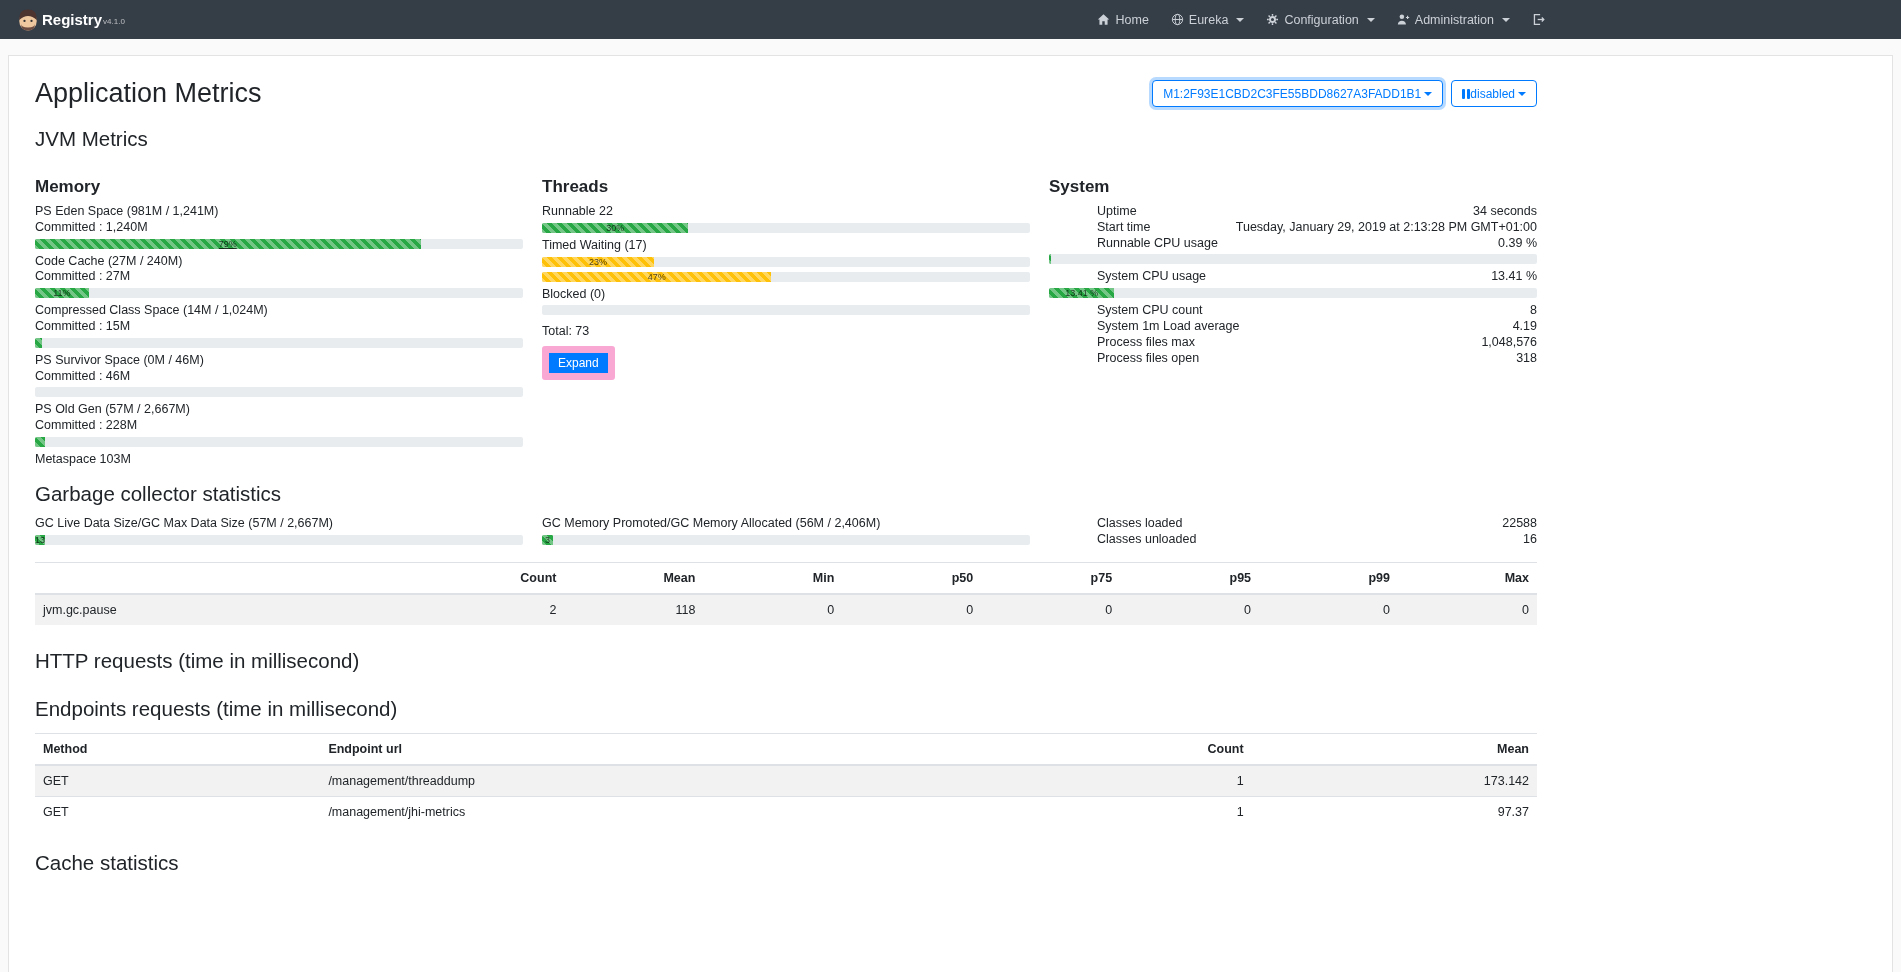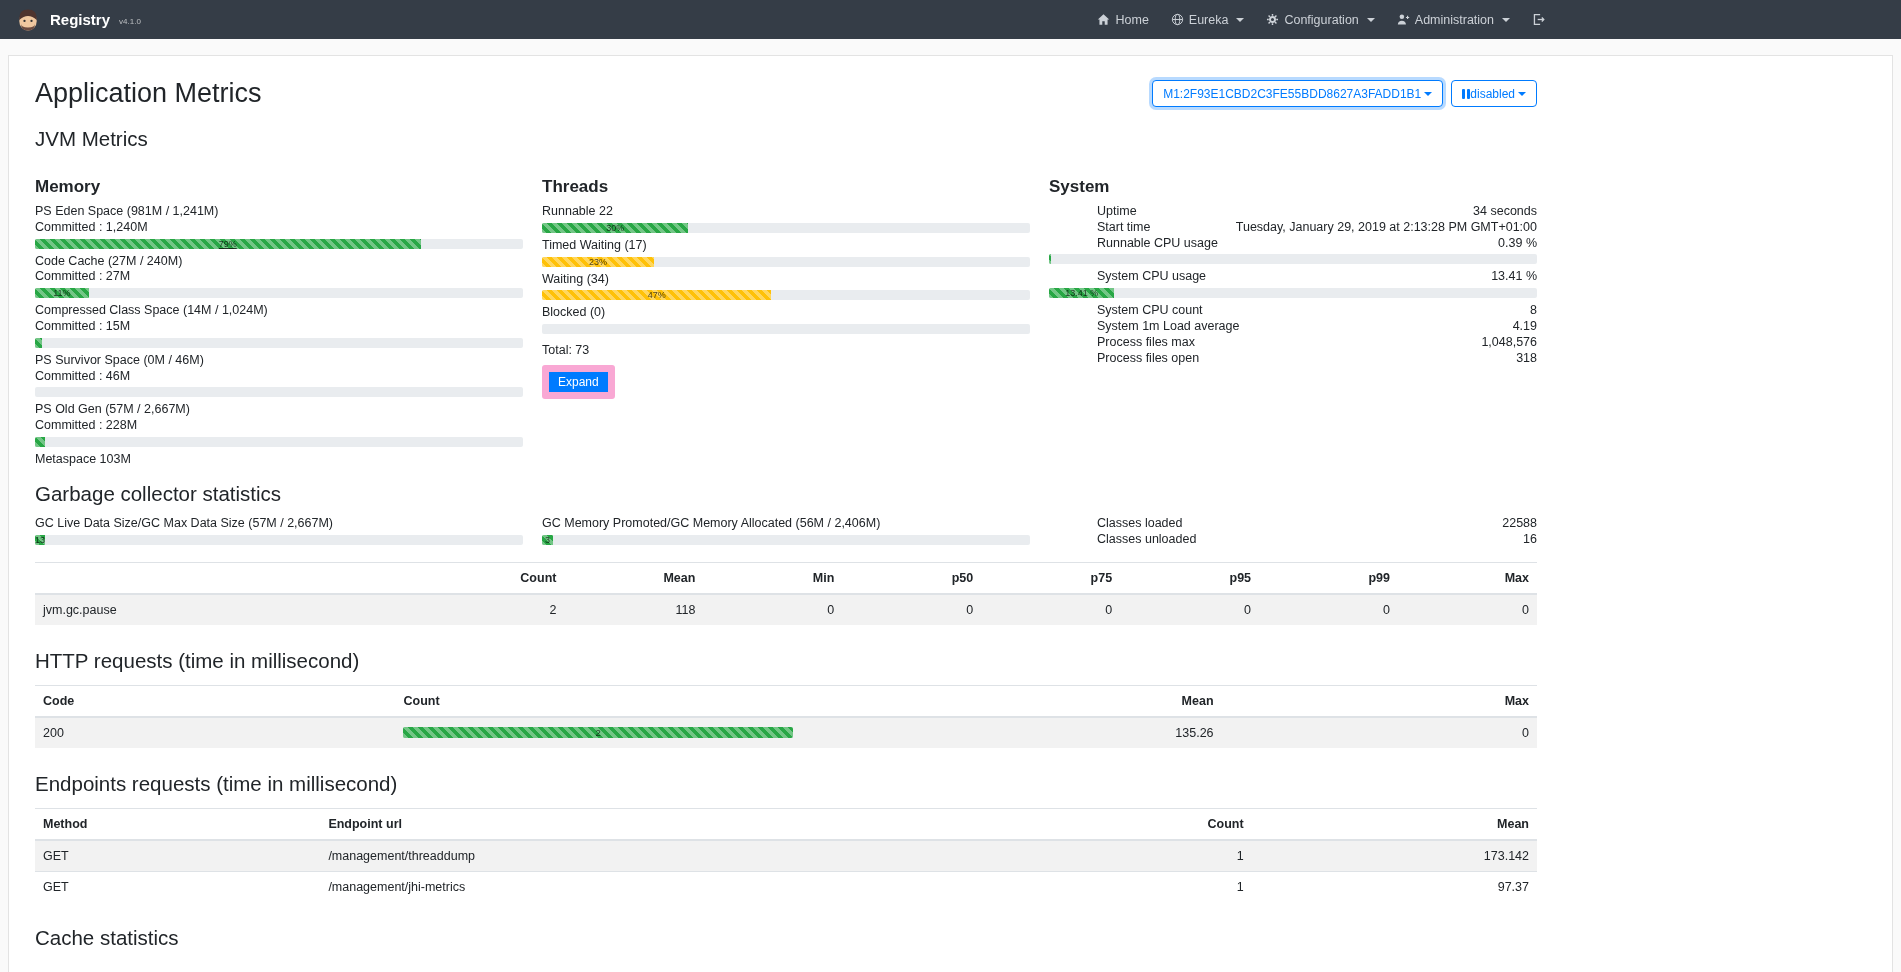--- a/index.html
+++ b/index.html
@@ -8,21 +8,21 @@
     background: #fafafa;
     font-family: "Liberation Sans", sans-serif;
     font-size: 12.5px;
     color: #212529;
     min-width: 1901px;
   }
 
   
   .navbar { background: #353d47; height: 39px; display: flex; align-items: center; }
   .navbar-inner { width: 1556px; display: flex; align-items: center; padding-left: 14px; }
-  .brand { display: flex; align-items: center; gap: 8px; cursor: pointer; text-decoration: none; }
+  .brand { display: flex; align-items: center; cursor: pointer; text-decoration: none; }
   .logo svg { display: block; }
   .brand-name { font-size: 15px; font-weight: bold; color: #ffffff; }
   .brand-version { font-size: 8px; color: rgba(255,255,255,0.65); margin-left: 1px; padding-top: 4px; }
   .nav-right { margin-left: auto; display: flex; align-items: center; list-style: none; margin-top: 0; margin-bottom: 0; padding: 0; }
   .nav-link { color: #ccd1d7; font-size: 12.5px; display: flex; align-items: center; gap: 5px; padding: 5px 11px; cursor: pointer; }
   .nav-icon svg { width: 13px; height: 13px; display: block; }
   .caret { display: inline-block; width: 0; height: 0; border-top: 4px solid currentColor; border-left: 4px solid transparent; border-right: 4px solid transparent; margin-left: 3px; }
 
   
   .card { background: #fff; border: 1px solid #e3e3e3; margin: 16px 8px 0 8px; padding-bottom: 150px; }
@@ -222,21 +222,20 @@
         </div>
 
         <div class="metric-item">
           <div class="metric-label">Timed Waiting (17)</div>
           <div class="progress">
             <div class="progress-bar warning striped-bar" style="width: 23%;">23%</div>
           </div>
         </div>
 
         <div class="metric-item">
-          <div class="metric-label">Waiting (34)</div>
           <div class="progress">
             <div class="progress-bar warning striped-bar" style="width: 47%;">47%</div>
           </div>
         </div>
 
         <div class="metric-item">
           <div class="metric-label">Blocked (0)</div>
           <div class="progress">
             <div class="progress-bar success striped-bar" style="width: 0%;"></div>
           </div>
@@ -350,48 +349,20 @@
           <td class="ta-r">0</td>
           <td class="ta-r">0</td>
           <td class="ta-r">0</td>
           <td class="ta-r">0</td>
           <td class="ta-r">0</td>
         </tr>
       </tbody>
     </table>
 
     <h2 class="sec gap-top">HTTP requests (time in millisecond)</h2>
-    <table class="table">
-      <colgroup>
-        <col style="width:24%">
-          <col style="width:27%">
-          <col style="width:28%">
-          <col style="width:21%">
-      </colgroup>
-      <thead>
-        <tr>
-          <th>Code</th>
-          <th>Count</th>
-          <th class="ta-r">Mean</th>
-          <th class="ta-r">Max</th>
-        </tr>
-      </thead>
-      <tbody>
-        <tr>
-          <td>200</td>
-          <td>
-            <div class="progress table-progress">
-              <div class="progress-bar success striped-bar" style="width: 100%;">2</div>
-            </div>
-          </td>
-          <td class="ta-r">135.26</td>
-          <td class="ta-r">0</td>
-        </tr>
-      </tbody>
-    </table>
 
     <h2 class="sec gap-top">Endpoints requests (time in millisecond)</h2>
     <table class="table">
       <colgroup>
         <col style="width:19%">
           <col style="width:45%">
           <col style="width:17%">
           <col style="width:19%">
       </colgroup>
       <thead>

